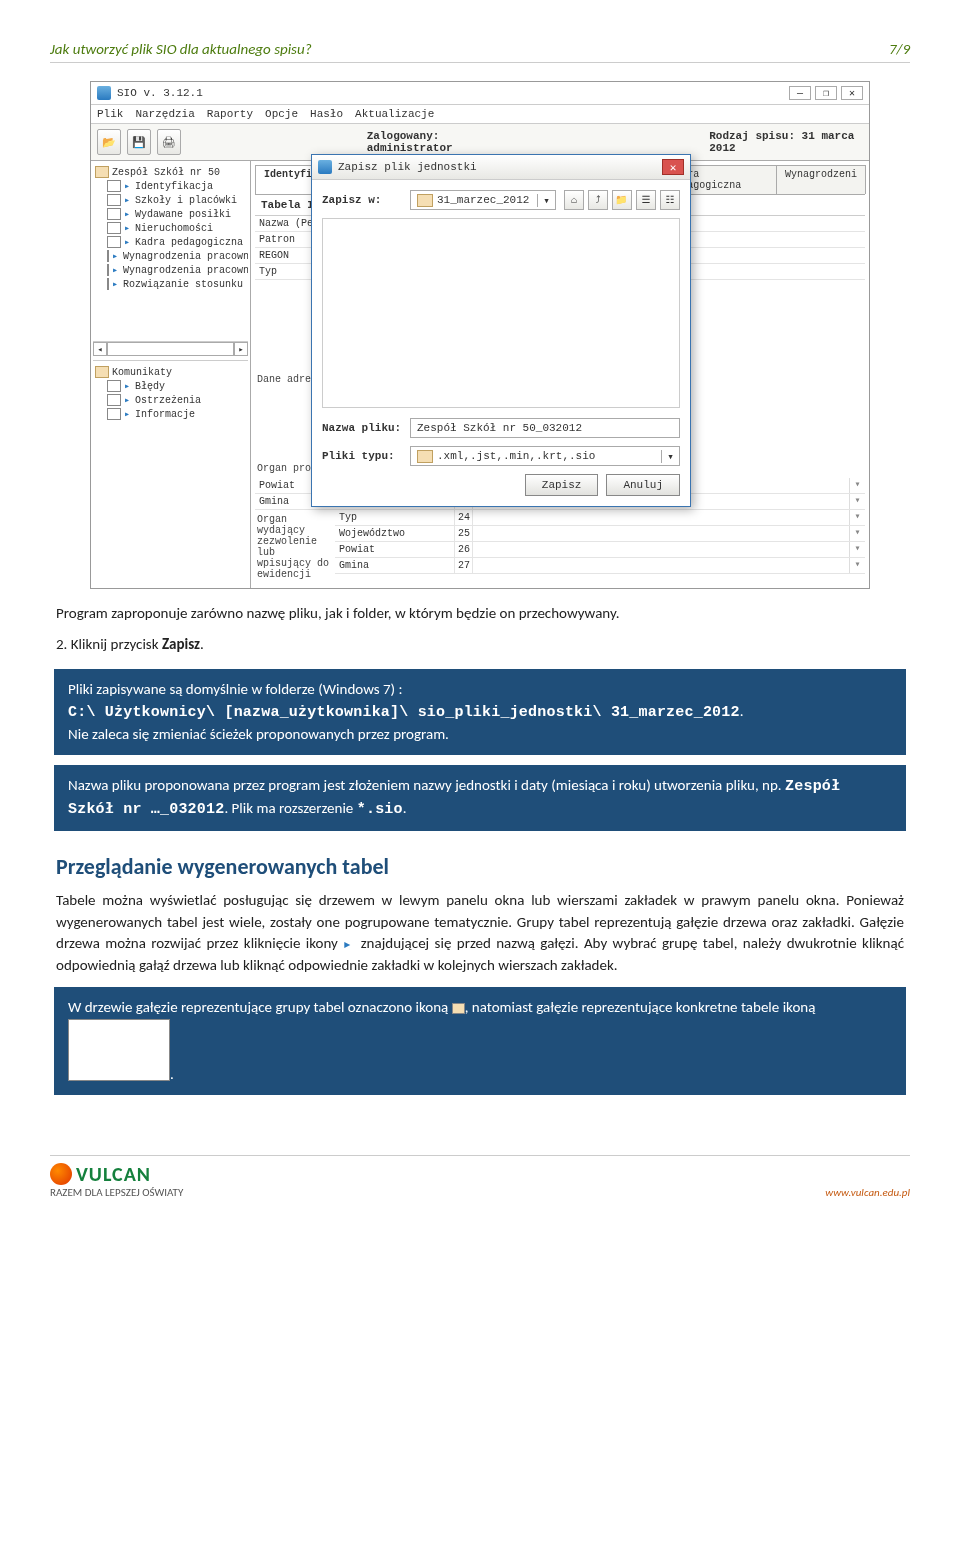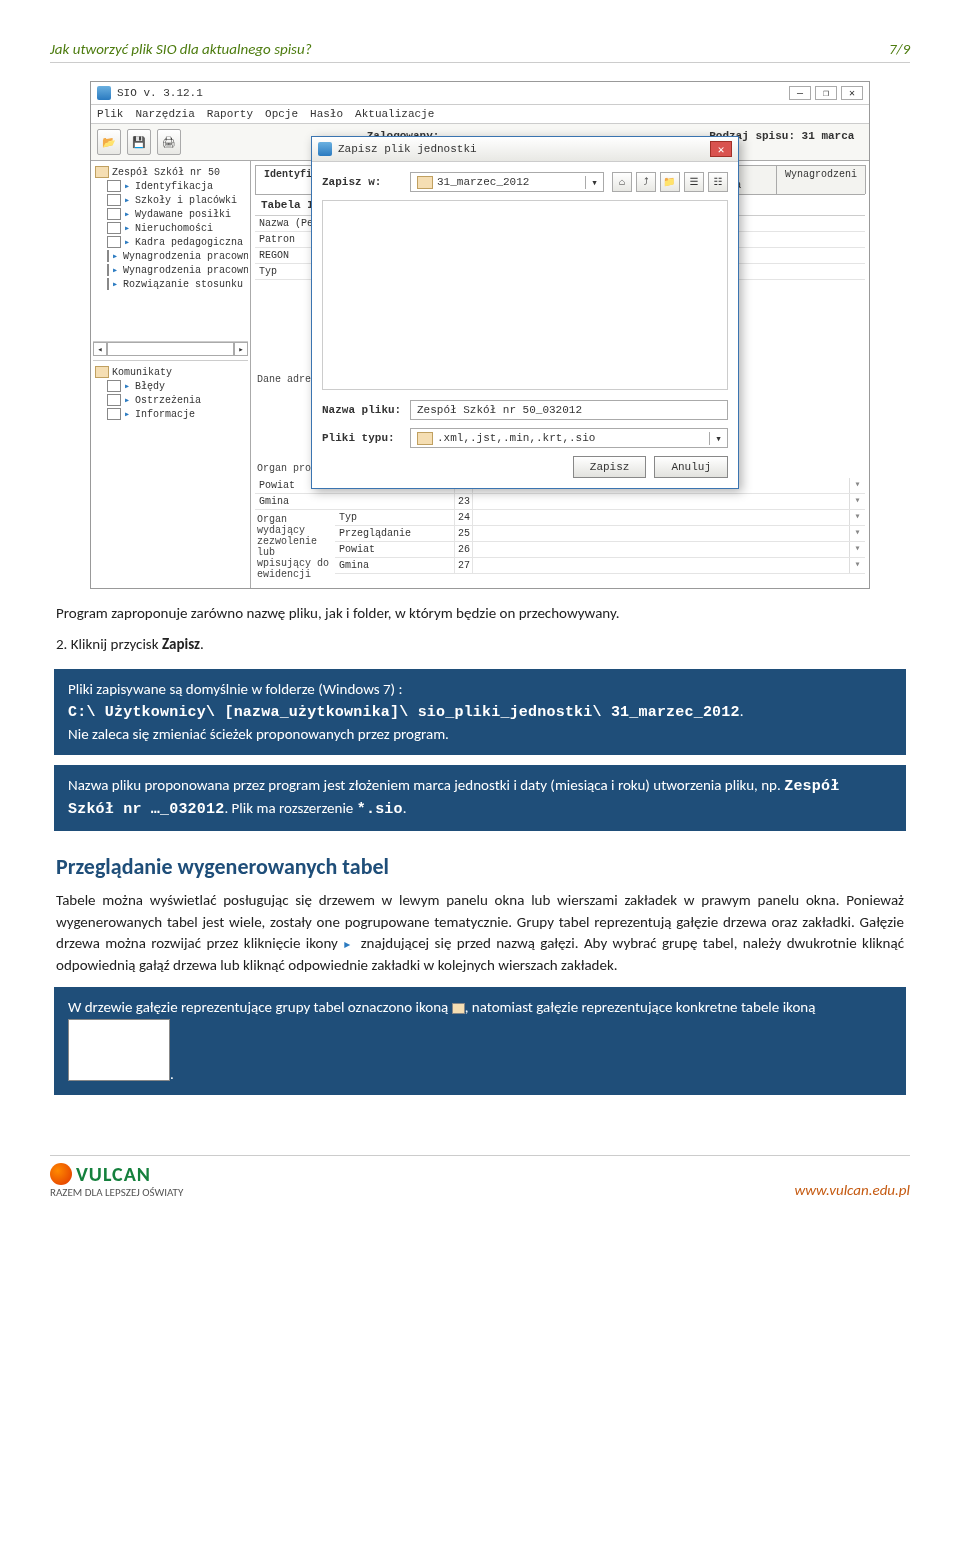--- a/index.html
+++ b/index.html
@@ -31,21 +31,21 @@
   .tabs { display: flex; gap: 0; border-bottom: 1px solid #aaa; font-size: 10px; }
   .tabs span { padding: 3px 8px; border: 1px solid #aaa; border-bottom: none; background: #f3f3f0; margin-right: -1px; }
   .tabs span.active { background: #fff; font-weight: bold; }
   .subtab { padding: 4px 6px; border-bottom: 1px solid #ccc; font-weight: bold; }
   .field-row { display: flex; border-bottom: 1px solid #e4e4e4; font-size: 10px; }
   .field-row .lab { width: 200px; padding: 2px 4px; border-right: 1px solid #e4e4e4; }
   .field-row .num { width: 18px; text-align: right; padding: 2px 3px; border-right: 1px solid #e4e4e4; }
   .field-row .val { flex: 1; padding: 2px 4px; }
   .field-row .dd { width: 16px; border-left: 1px solid #ddd; text-align: center; color: #888; }
   .sidelabel { font-size: 10px; padding: 4px 2px; color: #444; }
-  .dialog { position: absolute; top: 54px; left: 220px; width: 428px; background: #fff; border: 1px solid #3a74b0; box-shadow: 3px 3px 10px rgba(0,0,0,0.3); z-index: 5; }
+  .dialog { position: absolute; top: 72px; left: 220px; width: 380px; background: #fff; border: 1px solid #3a74b0; box-shadow: 3px 3px 10px rgba(0,0,0,0.3); z-index: 5; }
   .dlg-title { display: flex; align-items: center; padding: 4px 6px; background: linear-gradient(#fff,#e8e8e4); border-bottom: 1px solid #ccc; }
   .dlg-title .icon { width: 14px; height: 14px; background: linear-gradient(#6ab0e0,#2a7ac0); border-radius: 2px; margin-right: 6px; }
   .dlg-close { margin-left: auto; width: 22px; height: 16px; background: #d9534f; color: #fff; display: flex; align-items: center; justify-content: center; border: 1px solid #a03028; font-size: 11px; }
   .dlg-body { padding: 10px; }
   .dlg-row { display: flex; align-items: center; gap: 8px; margin-bottom: 8px; }
   .dlg-row .lab { font-weight: bold; width: 80px; }
   .dlg-select { flex: 1; display: flex; align-items: center; border: 1px solid #aaa; height: 20px; }
   .dlg-select .fld { flex: 1; padding: 0 6px; display: flex; align-items: center; gap: 4px; }
   .dlg-select .fld::before { content: ""; width: 14px; height: 11px; background: #f5deb3; border: 1px solid #c0a060; display: inline-block; }
   .dlg-select .arrow { width: 18px; border-left: 1px solid #aaa; text-align: center; }
@@ -62,21 +62,21 @@
   h2.sect { color: #1f4e79; font-size: 22px; font-weight: bold; margin: 22px 6px 10px; }
   .para { margin: 6px 6px; line-height: 1.45; text-align: justify; }
   .inline-icon { display: inline-block; width: 13px; height: 11px; border: 1px solid #888; background: #f5deb3; vertical-align: -2px; }
   .inline-icon.page { background: #fff; }
   .inline-icon.expander-ic { background: #fff; border: 1px solid #fff; position: relative; width: 12px; height: 12px; }
   .inline-icon.expander-ic::before { content: "▸"; color: #2a7ac0; font-size: 12px; position: absolute; top: -3px; left: 0; }
   .footer { border-top: 1px solid #ccc; margin-top: 60px; padding-top: 6px; display: flex; justify-content: space-between; align-items: flex-end; }
   .logo { display: flex; flex-direction: column; font-size: 11px; color: #555; }
   .logo-main { font-size: 20px; font-weight: bold; color: #15803d; letter-spacing: 1px; display: flex; align-items: center; gap: 4px; }
   .logo-main::before { content: ""; width: 22px; height: 22px; border-radius: 50%; background: radial-gradient(circle at 35% 35%, #ff8a00, #e03400); }
-  .url { color: #c55a11; font-style: italic; font-size: 15px; }
+  .url { color: #c55a11; font-style: italic; font-size: 11px; }
   .bold { font-weight: bold; }
 </style>
 </head>
 <body>
 
 <div class="page">
   <div class="header">
     <span>Jak utworzyć plik SIO dla aktualnego spisu?</span>
     <span>7/9</span>
   </div>
@@ -216,21 +216,21 @@
         <div style="display:flex">
           <div class="sidelabel" style="width:80px">Organ wydający zezwolenie lub wpisujący do ewidencji</div>
           <div style="flex:1">
             <div class="field-row">
                 <span class="lab" style="width:120px">Typ</span>
                 <span class="num">24</span>
                 <span class="val"></span>
                 <span class="dd">▾</span>
               </div>
             <div class="field-row">
-                <span class="lab" style="width:120px">Przeglądanie</span>
+                <span class="lab" style="width:120px">Województwo</span>
                 <span class="num">25</span>
                 <span class="val"></span>
                 <span class="dd">▾</span>
               </div>
             <div class="field-row">
                 <span class="lab" style="width:120px">Powiat</span>
                 <span class="num">26</span>
                 <span class="val"></span>
                 <span class="dd">▾</span>
               </div>
@@ -293,21 +293,21 @@
     </p>
   </div>
 
   <div class="callout">
     <div>Pliki zapisywane są domyślnie w folderze (Windows 7) :</div>
     <div><span class="path bold">C:\ Użytkownicy\ [nazwa_użytkownika]\ sio_pliki_jednostki\ 31_marzec_2012</span><span>.</span></div>
     <div>Nie zaleca się zmieniać ścieżek proponowanych przez program.</div>
   </div>
 
   <div class="callout">
-    <span>Nazwa pliku proponowana przez program jest złożeniem marca jednostki i daty (miesiąca i roku) utworzenia pliku, np. </span><span class="path bold">Zespół Szkół nr …_032012</span><span>. Plik ma rozszerzenie </span><span class="path bold">*.sio</span><span>.</span>
+    <span>Nazwa pliku proponowana przez program jest złożeniem nazwy jednostki i daty (miesiąca i roku) utworzenia pliku, np. </span><span class="path bold">Zespół Szkół nr …_032012</span><span>. Plik ma rozszerzenie </span><span class="path bold">*.sio</span><span>.</span>
   </div>
 
   <h2 class="sect">Przeglądanie wygenerowanych tabel</h2>
 
   <p class="para">
     <span>Tabele można wyświetlać posługując się drzewem w lewym panelu okna lub wierszami zakładek w prawym panelu okna. Ponieważ wygenerowanych tabel jest wiele, zostały one pogrupowane tematycznie. Grupy tabel reprezentują gałęzie drzewa oraz zakładki. Gałęzie drzewa można rozwijać przez kliknięcie ikony </span><span class="inline-icon expander-ic"></span><span> znajdującej się przed nazwą gałęzi. Aby wybrać grupę tabel, należy dwukrotnie kliknąć odpowiednią gałąź drzewa lub kliknąć odpowiednie zakładki w kolejnych wierszach zakładek.</span>
   </p>
 
   <div class="callout">
     <span>W drzewie gałęzie reprezentujące grupy tabel oznaczono ikoną </span><span class="inline-icon"></span><span>, natomiast gałęzie reprezentujące konkretne tabele ikoną </span><span class="inline-icon page"></span><span>.</span>

